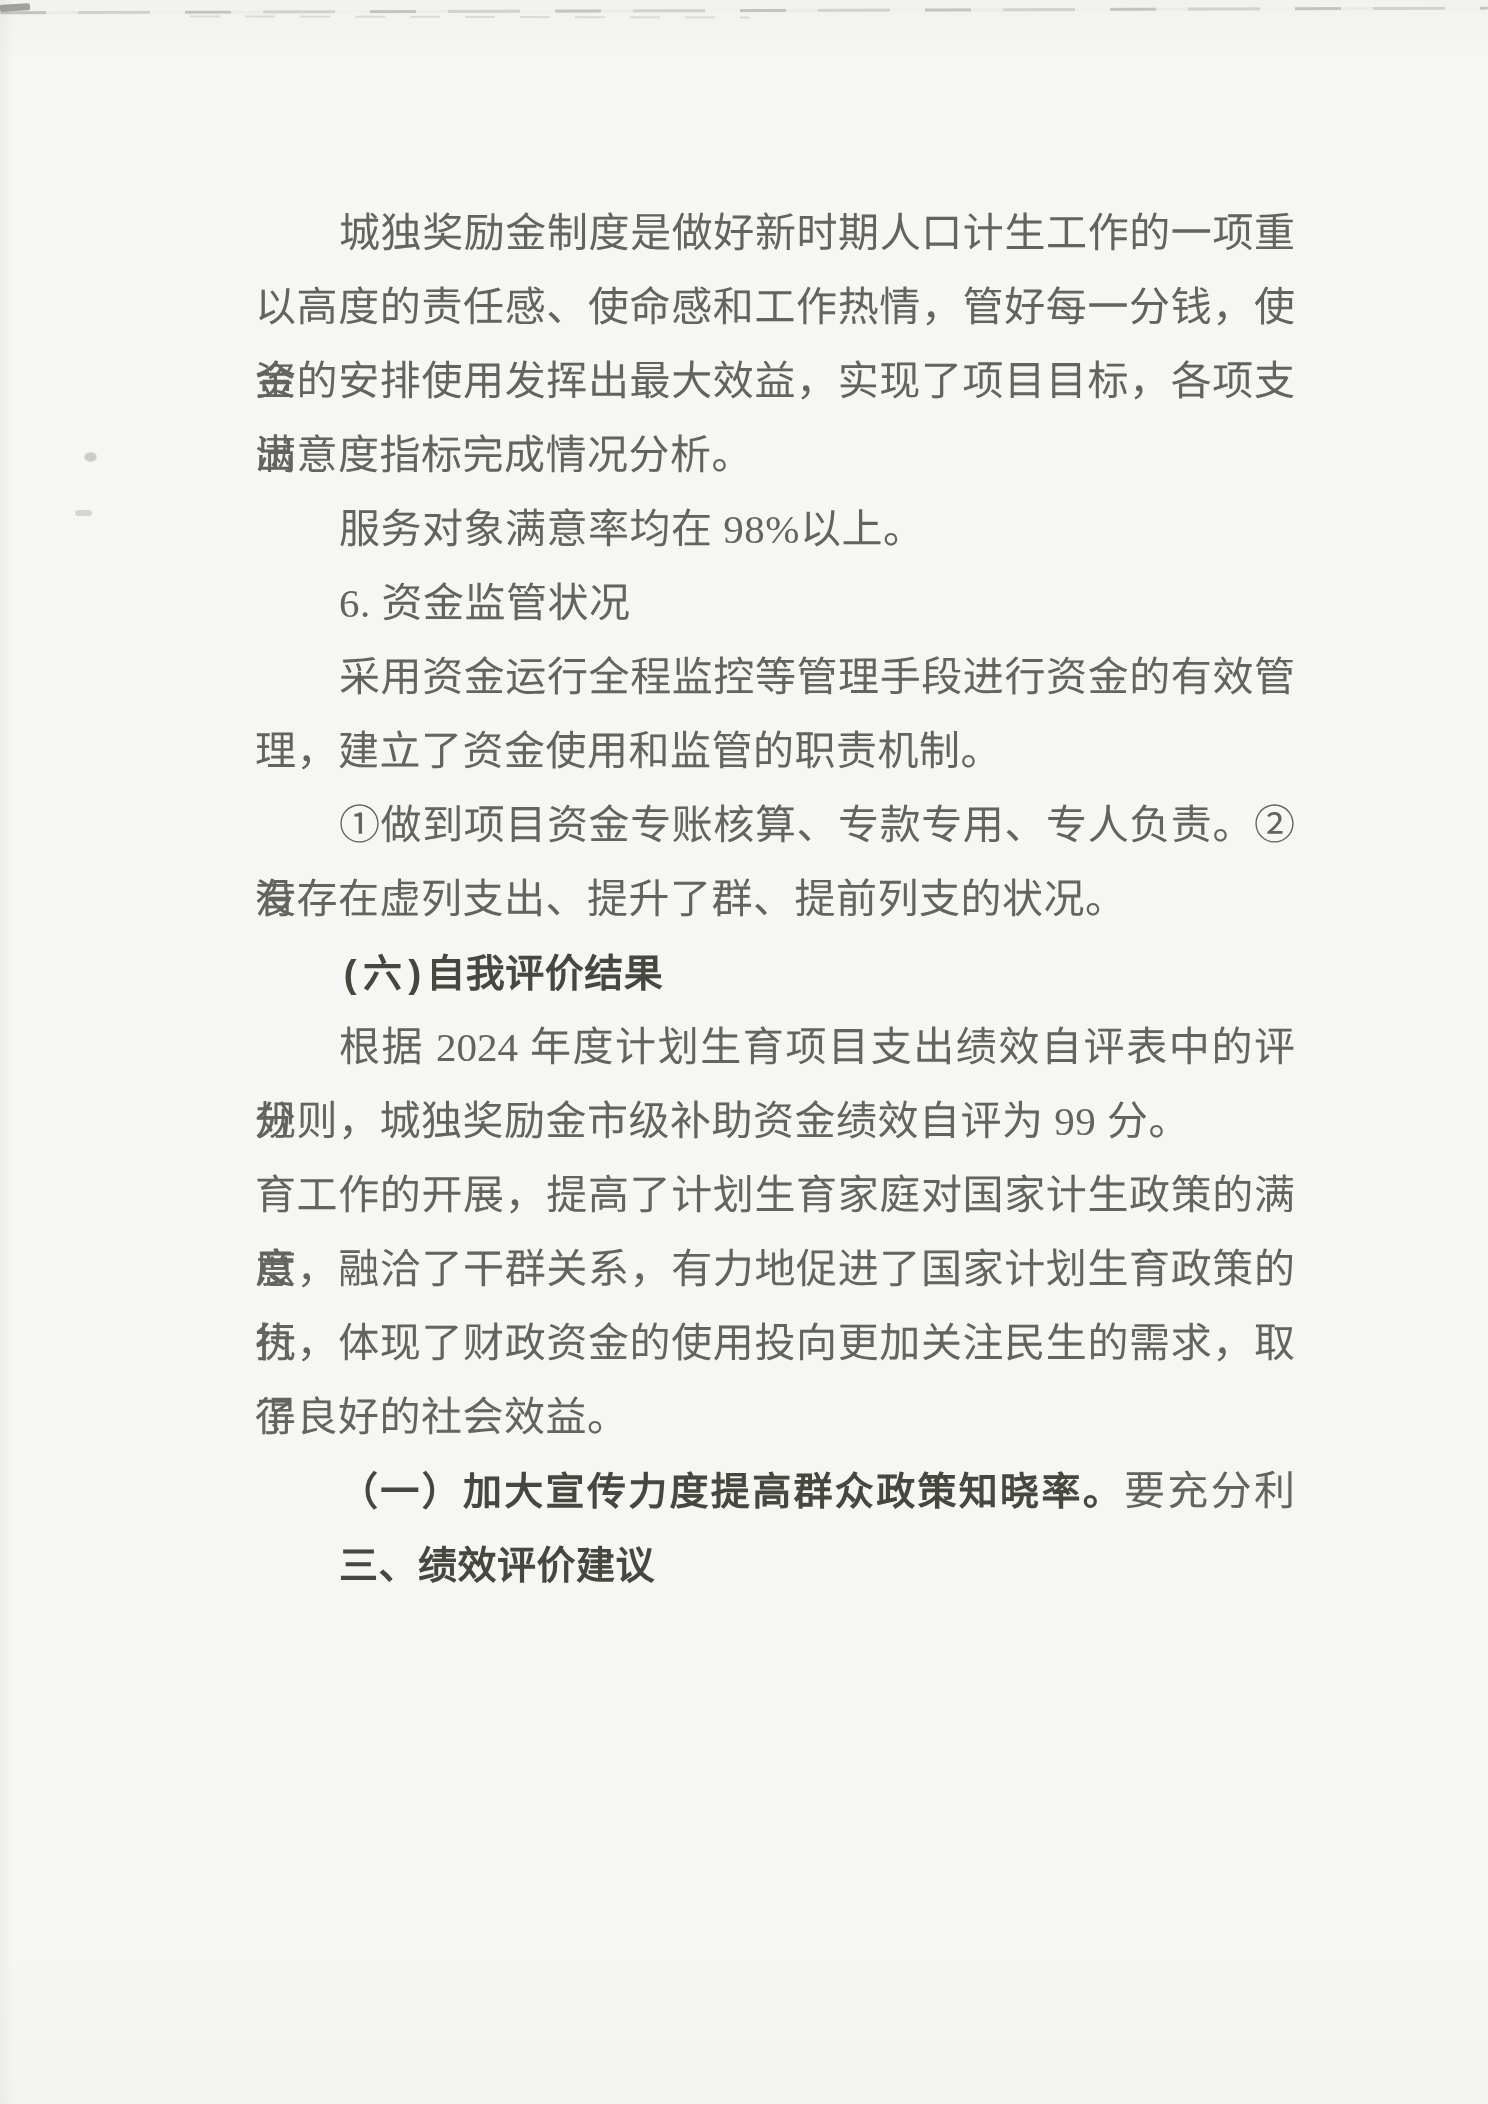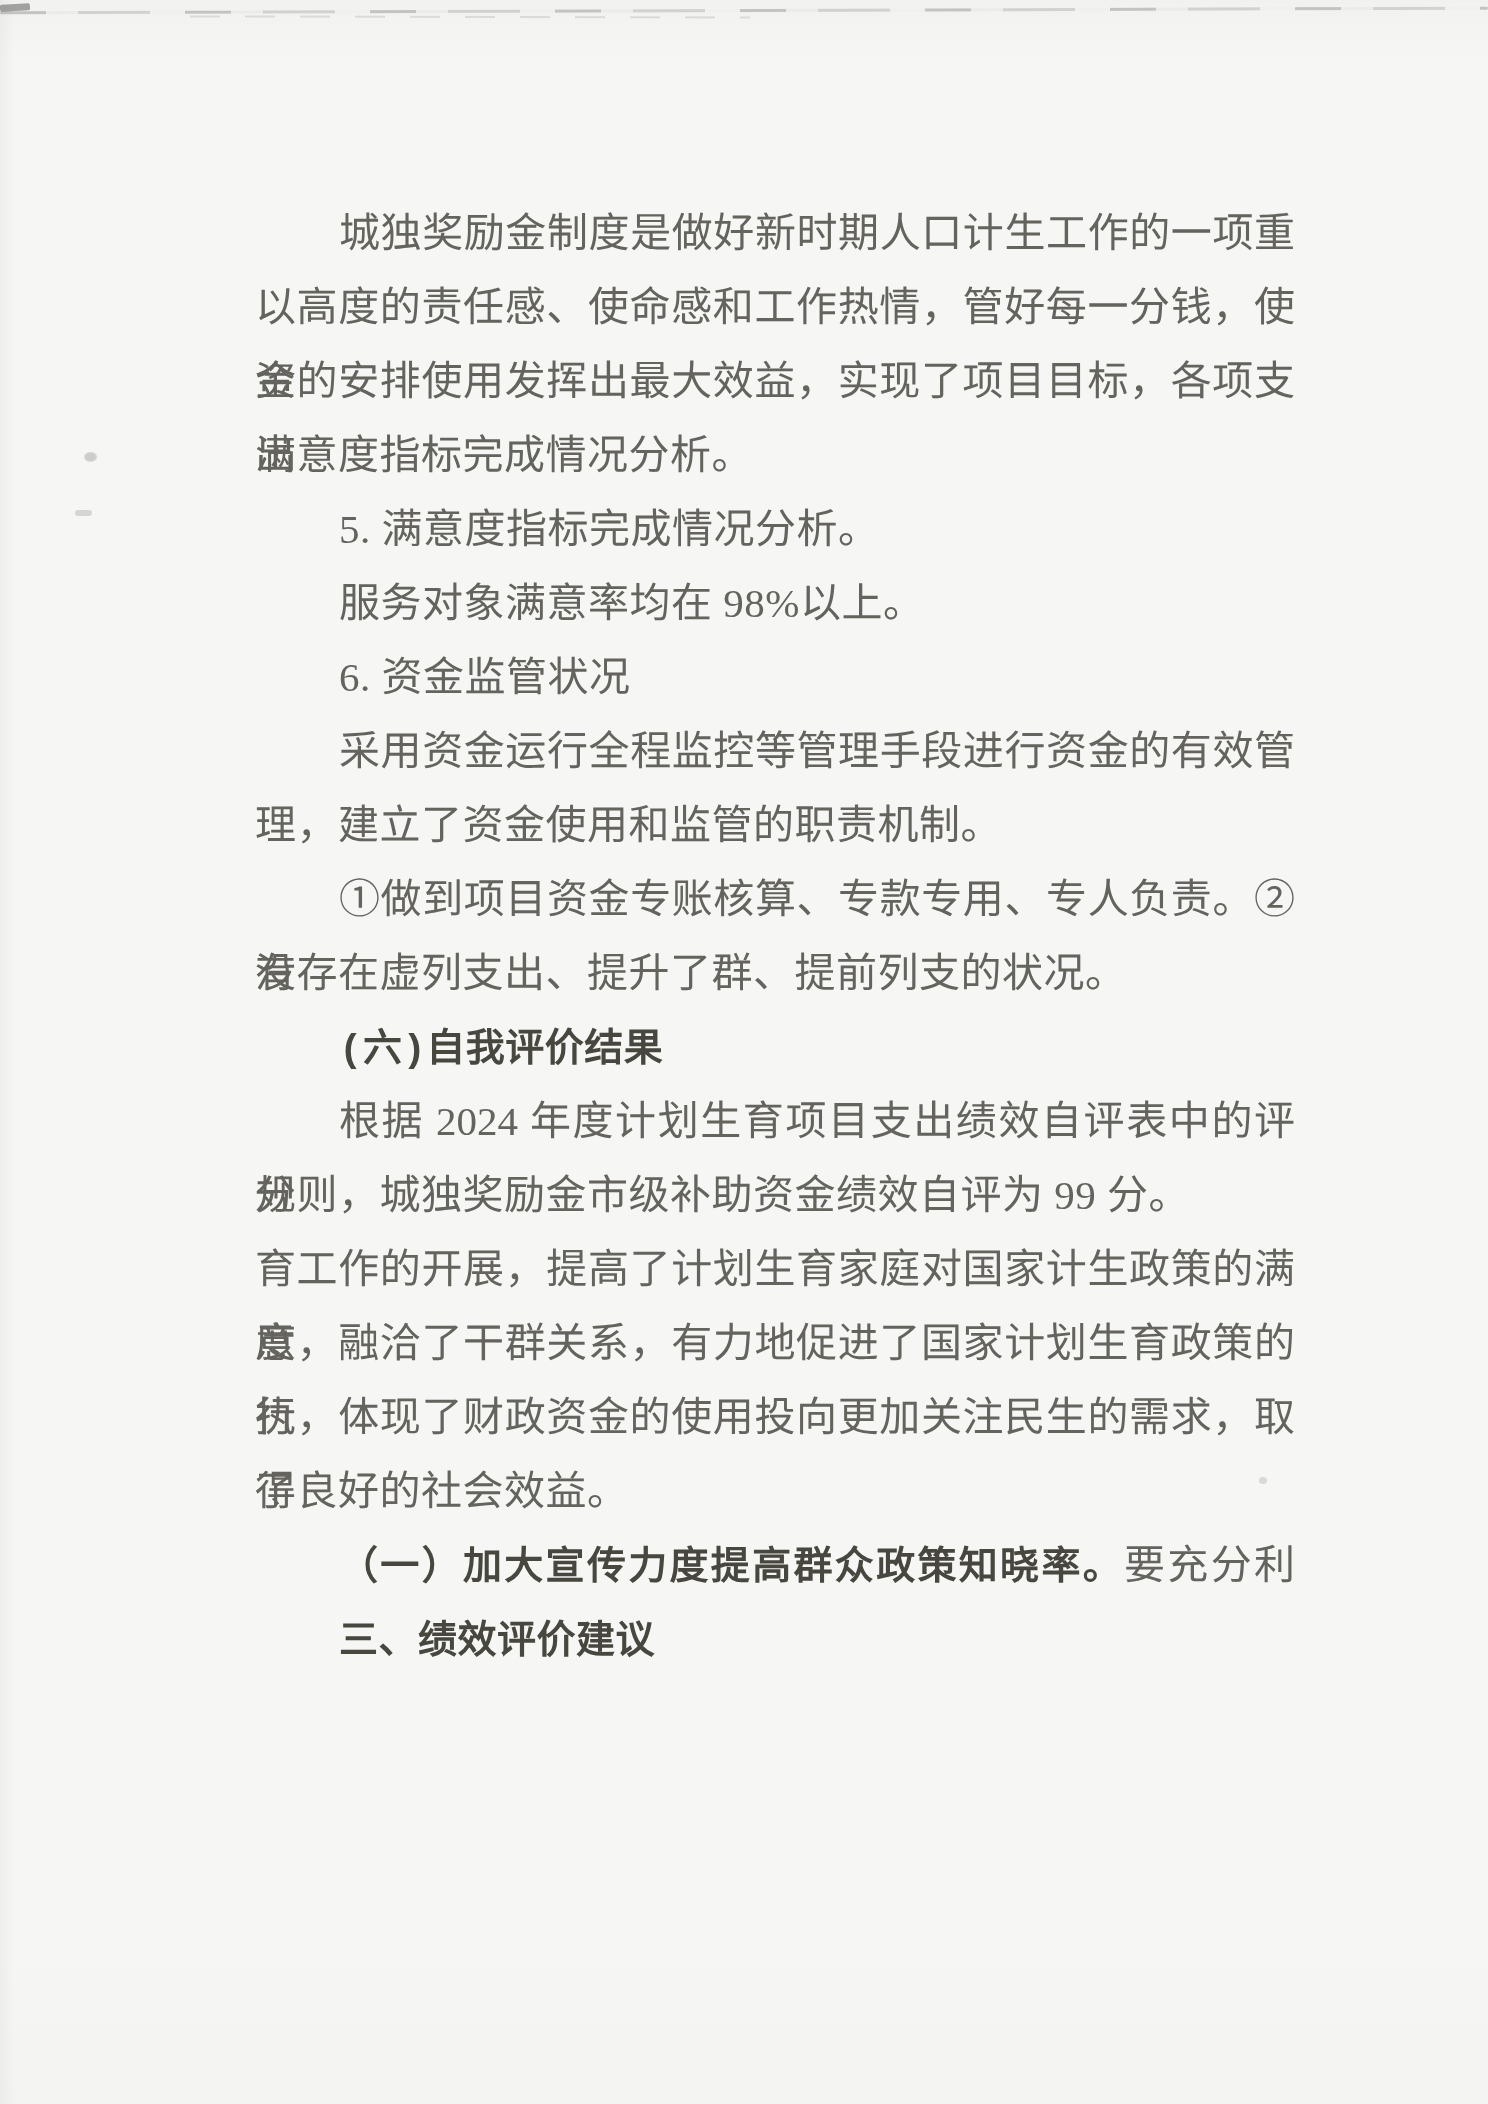--- a/index.html
+++ b/index.html
@@ -131,21 +131,20 @@
   <div class="scan-corner-mark"></div>
   <div class="scan-speck-1"></div>
   <div class="scan-speck-2"></div>
   <div class="scan-speck-3"></div>
 
   <div class="text-block" id="text-block">
       <div class="line indent justify"><span class="run-normal">城独奖励金制度是做好新时期人口计生工作的一项重</span></div>
       <div class="line justify"><span class="run-normal">以高度的责任感、使命感和工作热情，管好每一分钱，使资</span></div>
       <div class="line justify"><span class="run-normal">金的安排使用发挥出最大效益，实现了项目目标，各项支出</span></div>
       <div class="line"><span class="run-normal">满意度指标完成情况分析。</span></div>
-      <div class="line indent"><span class="run-normal">5. 满意度指标完成情况分析。</span></div>
       <div class="line indent"><span class="run-normal">服务对象满意率均在 98%以上。</span></div>
       <div class="line indent"><span class="run-normal">6. 资金监管状况</span></div>
       <div class="line indent justify"><span class="run-normal">采用资金运行全程监控等管理手段进行资金的有效管</span></div>
       <div class="line"><span class="run-normal">理，建立了资金使用和监管的职责机制。</span></div>
       <div class="line indent justify"><span class="run-normal">①做到项目资金专账核算、专款专用、专人负责。②没</span></div>
       <div class="line"><span class="run-normal">有存在虚列支出、提升了群、提前列支的状况。</span></div>
       <div class="line indent"><span class="run-bold">(六)自我评价结果</span></div>
       <div class="line indent justify"><span class="run-normal">根据 2024 年度计划生育项目支出绩效自评表中的评分</span></div>
       <div class="line"><span class="run-normal">规则，城独奖励金市级补助资金绩效自评为 99 分。</span></div>
       <div class="line justify"><span class="run-normal">育工作的开展，提高了计划生育家庭对国家计生政策的满意</span></div>

